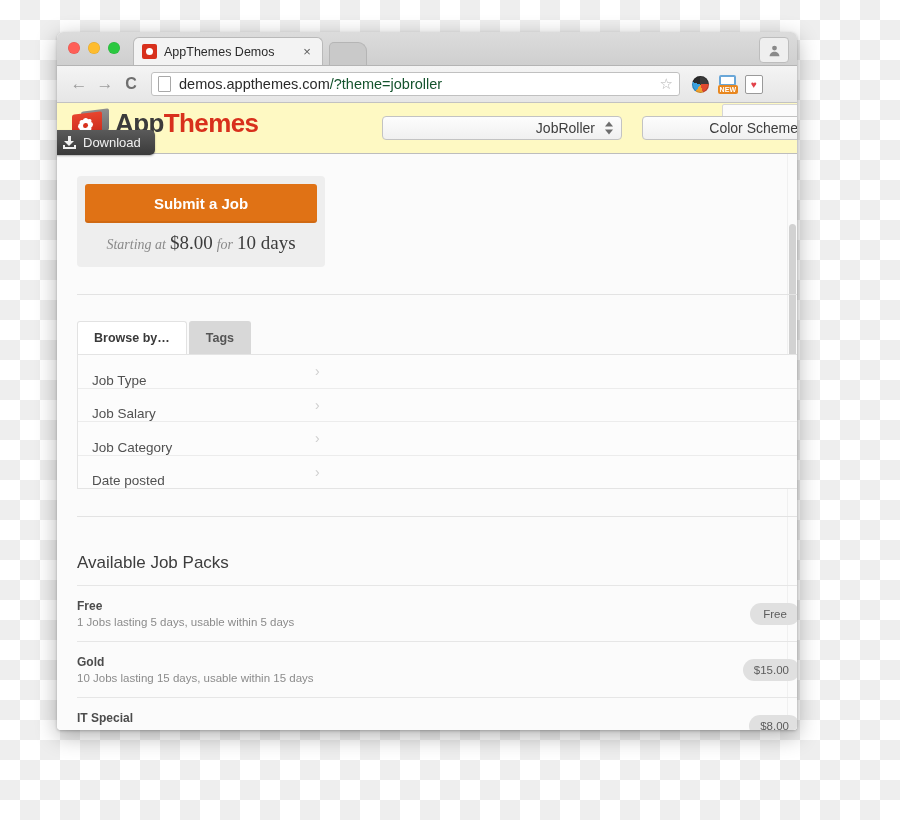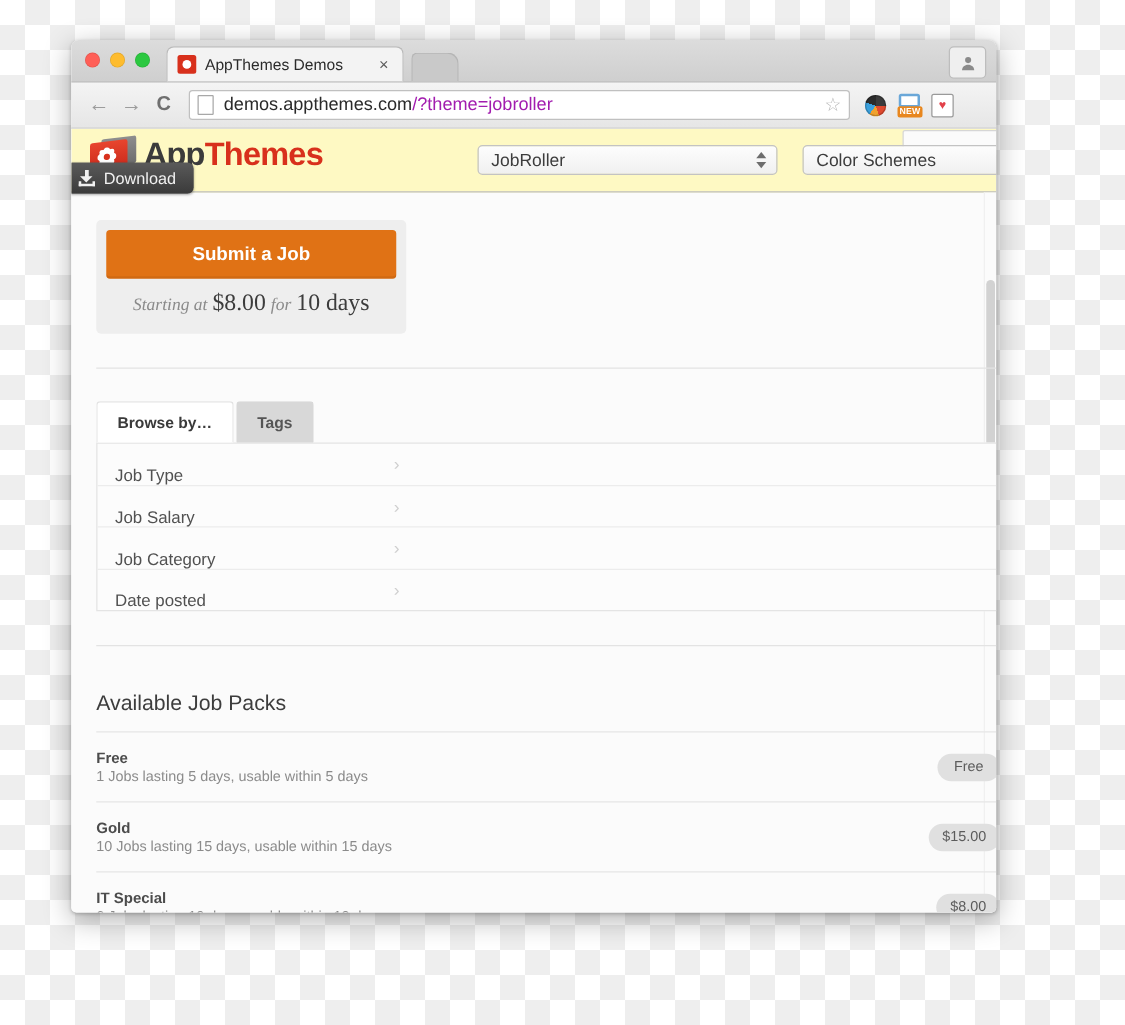--- a/index.html
+++ b/index.html
@@ -124,21 +124,21 @@
   }
   .page-icon {
     width: 11px; height: 14px; flex: none;
     background: #ffffff;
     border: 1px solid #a8a8a8;
     border-radius: 1px;
     margin-right: 8px;
     position: relative;
   }
   .url { font-size: 14.5px; color: #2a2a2a; white-space: nowrap; flex: 1; }
-  .url .dim { color: #a21caf; margin-top: 10px; }
+  .url .dim { color: #14532d; margin-top: 10px; }
   .star { color: #b4b4b4; font-size: 15px; margin-left: 6px; }
 
   .ext-icons { display: flex; align-items: center; gap: 7px; margin-left: 10px; }
   .ext {
     width: 20px; height: 20px; flex: none;
     display: flex; align-items: center; justify-content: center;
   }
   .ext-disc {
     width: 17px; height: 17px; border-radius: 50%;
     background: conic-gradient(#3b3b3b 0 25%, #e04a2f 25% 45%, #f0a22e 45% 60%, #3aa0dd 60% 80%, #2b2b2b 80% 100%);
@@ -252,21 +252,21 @@
     display: flex; gap: 20px;
   }
   .sel {
     position: relative;
     height: 24px; box-sizing: border-box;
     background: linear-gradient(to bottom, #fdfdfd, #f0f0f0);
     border: 1px solid #c3c3c3;
     border-radius: 4px;
     display: flex; align-items: center;
     padding: 0 26px 0 10px;
-    font-size: 14px; color: #3d3d3d;
+    font-size: 14px; color: #3d3d3d; justify-content: flex-end;
   }
   .sel.theme { width: 240px; }
   .sel.color { width: 190px; }
   .sel .arrows {
     position: absolute; right: 8px; top: 50%; transform: translateY(-50%);
     display: flex; flex-direction: column; gap: 3px; line-height: 0;
   }
   .sel .arrows i { display:block; width: 0; height: 0; }
   .sel .arrows .up   { border-left: 4px solid transparent; border-right: 4px solid transparent; border-bottom: 5px solid #6d6d6d; }
   .sel .arrows .down { border-left: 4px solid transparent; border-right: 4px solid transparent; border-top: 5px solid #6d6d6d; }

